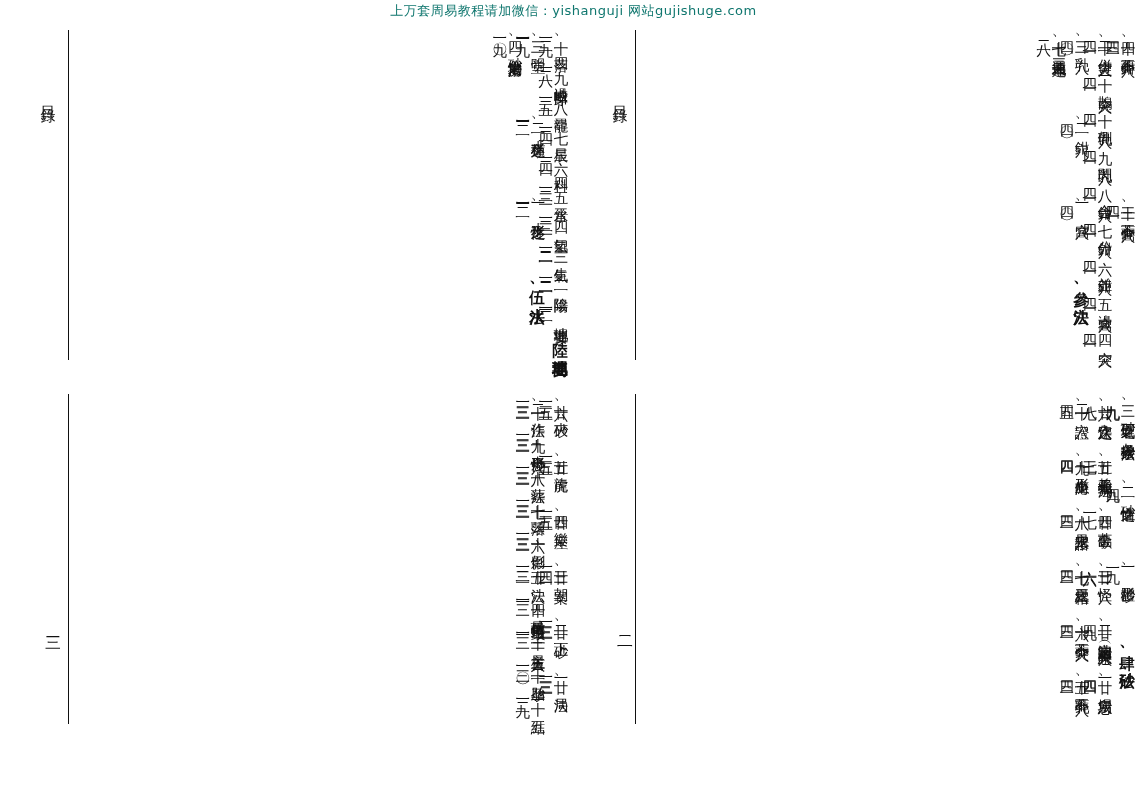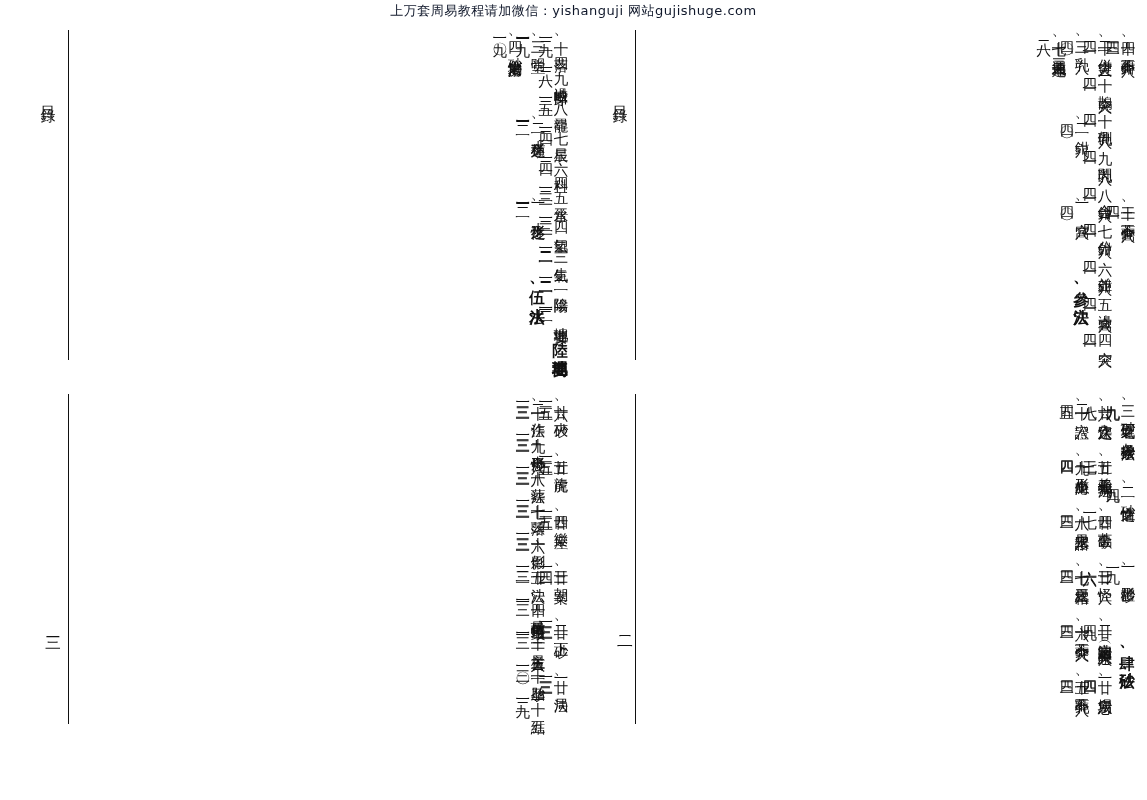--- a/index.html
+++ b/index.html
@@ -3,21 +3,21 @@
 <meta charset="utf-8">
 <style>
   html,body{margin:0;padding:0;}
   body{
     width:1147px;height:800px;background:#fff;
     font-family:"DejaVu Sans","Liberation Sans",sans-serif;
     color:#111;overflow:hidden;position:relative;
   }
   .watermark{
     position:absolute;top:2px;left:0;width:100%;
-    text-align:center;font-size:13px;color:#0f172a;
+    text-align:center;font-size:13px;color:#0f766e;
     letter-spacing:0.5px;white-space:nowrap;
   }
   .page{
     position:absolute;top:24px;left:0;width:1147px;height:776px;
   }
   
   .sheet{position:absolute;top:0;height:776px;}
   .sheet.left{left:8px;width:565px;}
   .sheet.right{left:580px;width:560px;}
 

